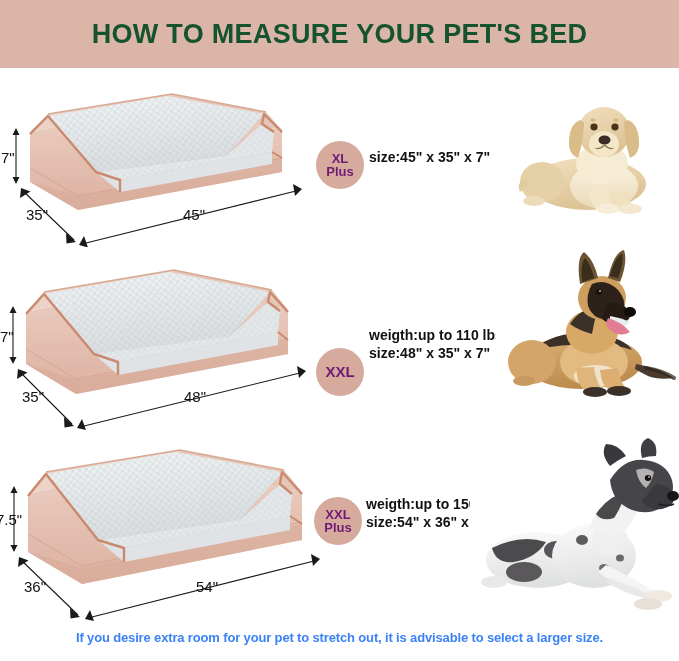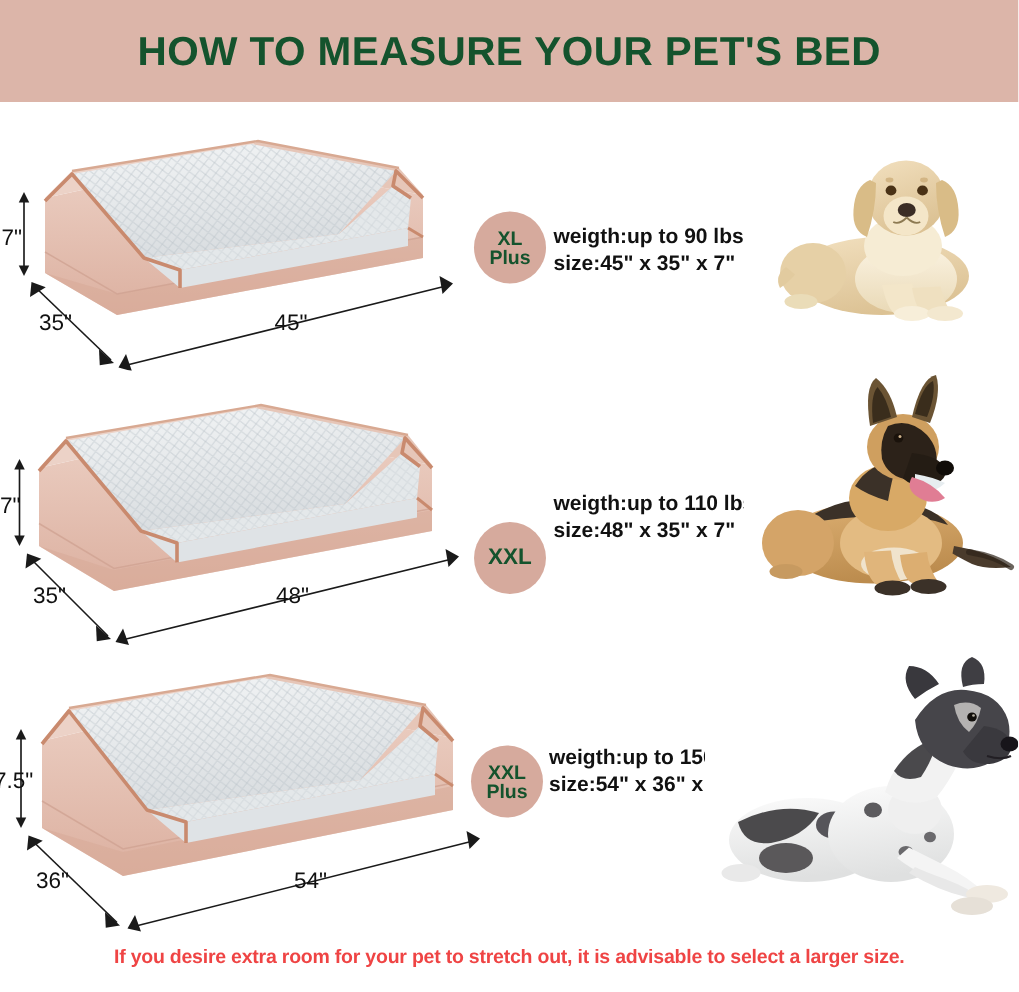--- a/index.html
+++ b/index.html
@@ -53,21 +53,21 @@
     width: 312px;
     height: 100%;
   }
   .bed-svg { display: block; }
 
   
   .size-badge {
     position: absolute;
     border-radius: 50%;
     background: #d6aa9d;
-    color: #14532d;
+    color: #701a75;
     display: flex;
     flex-direction: column;
     align-items: center;
     justify-content: center;
     font-weight: bold;
     line-height: 1.02;
     text-align: center;
     font-family: "Liberation Sans", sans-serif;
   }
   .badge-sm { font-size: 13px; }
@@ -95,21 +95,21 @@
 
   
   #footer-note {
     position: absolute;
     left: 0;
     top: 630px;
     width: 679px;
     text-align: center;
     font-size: 13px;
     font-weight: bold;
-    color: #ef4444;
+    color: #3b82f6;
     font-family: "Liberation Sans", sans-serif;
     letter-spacing: -0.15px;
   }
 
   
   .dimlabel {
     font-family: "Liberation Sans", sans-serif;
     font-size: 15px;
     fill: #111111;
   }
@@ -185,21 +185,20 @@
       <text class="dimlabel" x="183" y="148">45"</text>
     </svg>
   </div>
 
   <div class="size-badge badge-sm" style="left:316px; top:141px; width:48px; height:48px; margin-top:-72px;">
     <span class="badge-line">XL</span>
     <span class="badge-line">Plus</span>
   </div>
 
   <div class="spec-text" style="left:369px; top:76px;">
-    <span class="spec-line">weigth:up to 90 lbs</span>
     <span class="spec-line">size:45" x 35" x 7"</span>
   </div>
 
   <div class="dog-photo" style="left:516px; top:10px; width:160px; height:140px;">
     <svg class="dog-svg" width="160" height="140" viewBox="0 0 160 140" xmlns="http://www.w3.org/2000/svg">
       <defs>
         <linearGradient id="gr-coat" x1="0" y1="0" x2="0.4" y2="1">
           <stop offset="0" stop-color="#f2e0bf"></stop>
           <stop offset="1" stop-color="#dcc294"></stop>
         </linearGradient>

